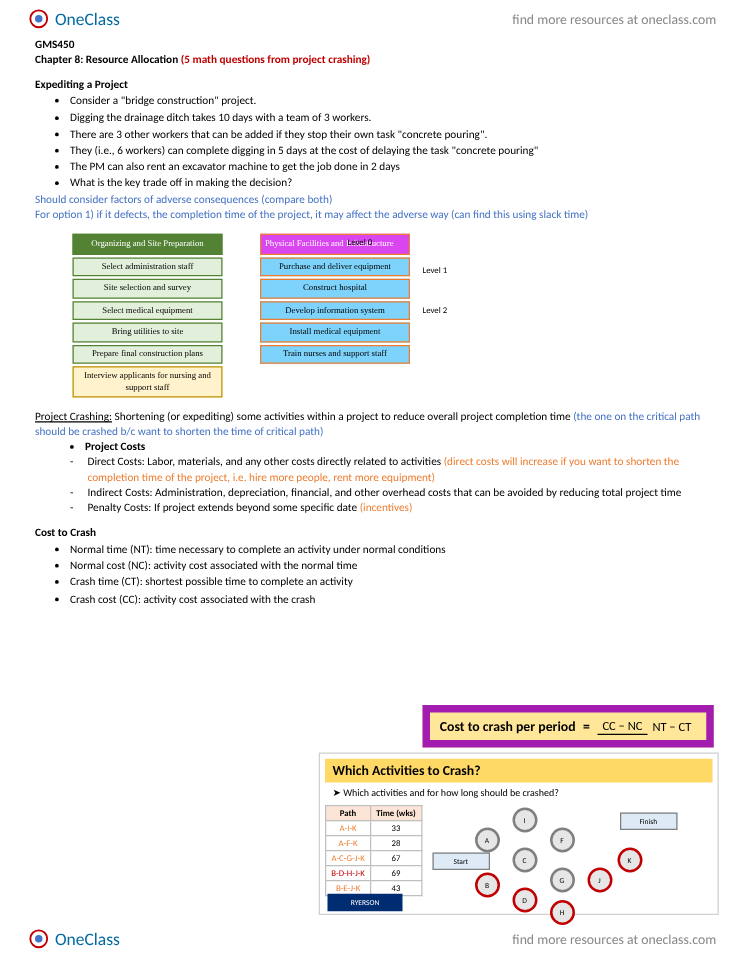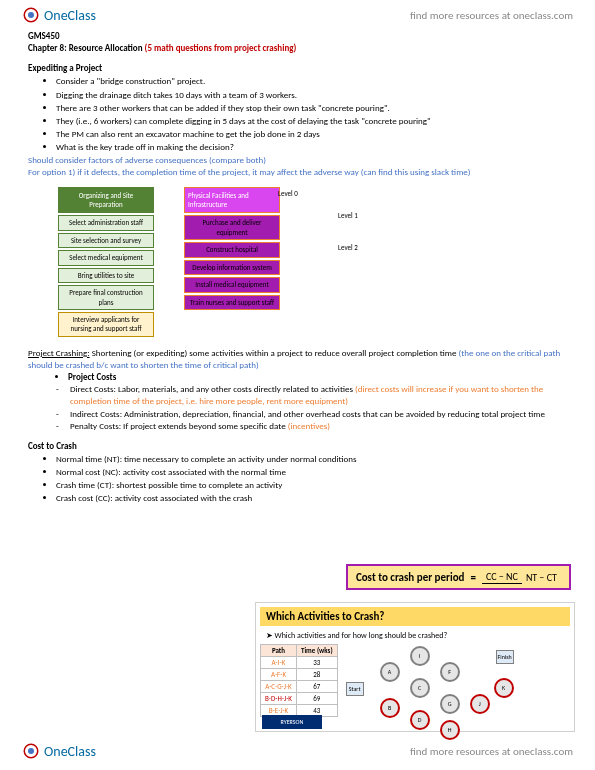--- a/index.html
+++ b/index.html
@@ -55,37 +55,37 @@
     margin: 2px 0;
     background: #fff;
   }
   .dg-top {
     background: #d9e1f2;
     border: 1px solid #4472c4;
     width: 120px;
     margin-left: 90px;
   }
   .dg-columns { display: flex; gap: 30px; margin-top: 4px; }
-  .dg-col { width: 96px; }
+  .dg-col { width: 120px; font-family: Liberation Serif, serif; }
   .dg-head-green { background: #548235; color: #fff; border: 1px solid #548235; padding: 3px; text-align: center; }
   .dg-head-orange { background: #d946ef; color: #fff; border: 1px solid #ed7d31; padding: 3px; text-align: left; }
   .dg-item-green { background: #e2efda; border: 1px solid #548235; }
-  .dg-item-orange { background: #a21caf; border: 1px solid #ed7d31; }
+  .dg-item-orange { background: #7dd3fc; border: 1px solid #ed7d31; }
   .dg-item-yellow { background: #fff2cc; border: 1px solid #bf8f00; }
   .dg-level { position: absolute; font-size: 7px; color: #000; }
   .sub-bullets { list-style: disc; margin-left: 40px; }
   .dash-list { margin-left: 28px; }
   .dash-list .dash-item { display: flex; gap: 6px; }
   .dash-list .dash-item .dash { flex: 0 0 8px; }
   .formula-box {
     position: absolute;
     right: 24px;
     top: 564px;
     background: #ffe699;
-    border: 2px solid #a21caf;
+    border: 6px solid #a21caf;
     padding: 4px 8px;
     font-size: 11px;
     font-weight: 700;
     color: #000;
     display: flex;
     align-items: center;
     gap: 6px;
   }
   .frac { display: inline-flex; flex-direction: row; align-items: center; font-size: 10px; font-weight: 400; }
   .frac .num { border-bottom: 1px solid #000; padding: 0 4px; }
@@ -118,21 +118,21 @@
     width: 20px; height: 20px;
     border: 2px solid #7f7f7f;
     border-radius: 50%;
     background: #e7e6e6;
     font-size: 6px;
     display: flex; align-items: center; justify-content: center;
   }
   .node.red { border-color: #c00000; }
   .terminal {
     position: absolute;
-    width: 18px; height: 14px;
+    width: 46px; height: 14px;
     border: 1px solid #7f7f7f;
     background: #deebf7;
     font-size: 6px;
     display: flex; align-items: center; justify-content: center;
   }
   .ryerson {
     position: absolute;
     left: 6px; bottom: 2px;
     width: 60px; height: 14px;
     background: #002d72;

